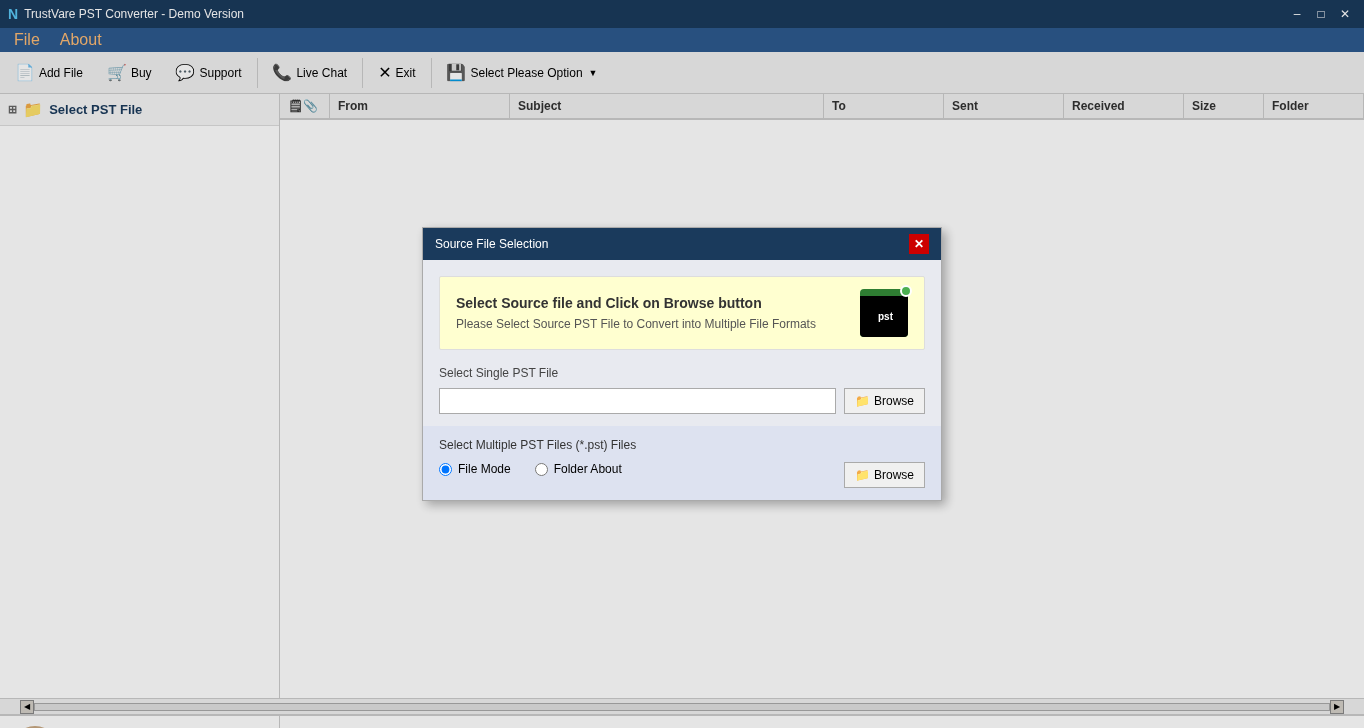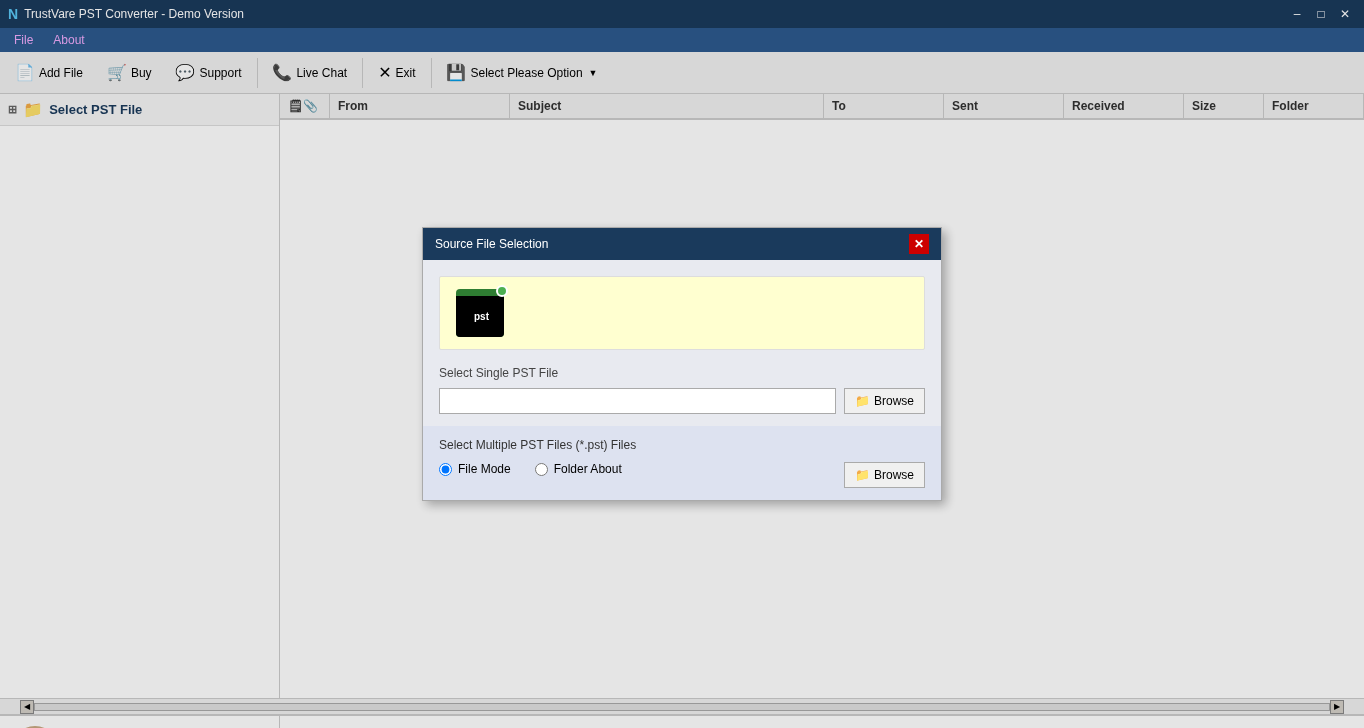--- a/index.html
+++ b/index.html
@@ -26,24 +26,24 @@
 
     
     .menu-bar {
       background: #2d5a8e;
       height: 24px;
       display: flex;
       align-items: center;
       padding: 0 4px;
     }
     .menu-item {
-      color: #f0abfc;
+      color: #fdba74;
       padding: 18px 10px;
       cursor: pointer;
-      font-size: 12px;
+      font-size: 16px;
       height: 100%;
       display: flex;
       align-items: center;
     }
 
     
     .toolbar {
       background: #f0f0f0;
       height: 42px;
       display: flex;
@@ -429,20 +429,24 @@
   <div class="dialog">
 
     <div class="dialog-titlebar">
       <span>Source File Selection</span>
       <button class="dialog-close-btn">✕</button>
     </div>
 
     <div class="dialog-body">
 
       <div class="info-banner">
+        <div class="info-text-block">
+          <div class="info-title">Select Source file and Click on Browse button</div>
+          <div class="info-subtitle">Please Select Source PST File to Convert into Multiple File Formats</div>
+        </div>
         <div class="pst-icon-container">
           <div class="pst-icon">
             <svg width="28" height="28" viewBox="0 0 28 28">
               <rect width="28" height="28" fill="#1d6f42" rx="3"></rect>
               <text x="6" y="20" font-size="16" font-weight="bold" fill="white" font-family="Arial">E</text>
             </svg>
             <div class="pst-label">pst</div>
           </div>
           <div class="pst-green-dot"></div>
         </div>

